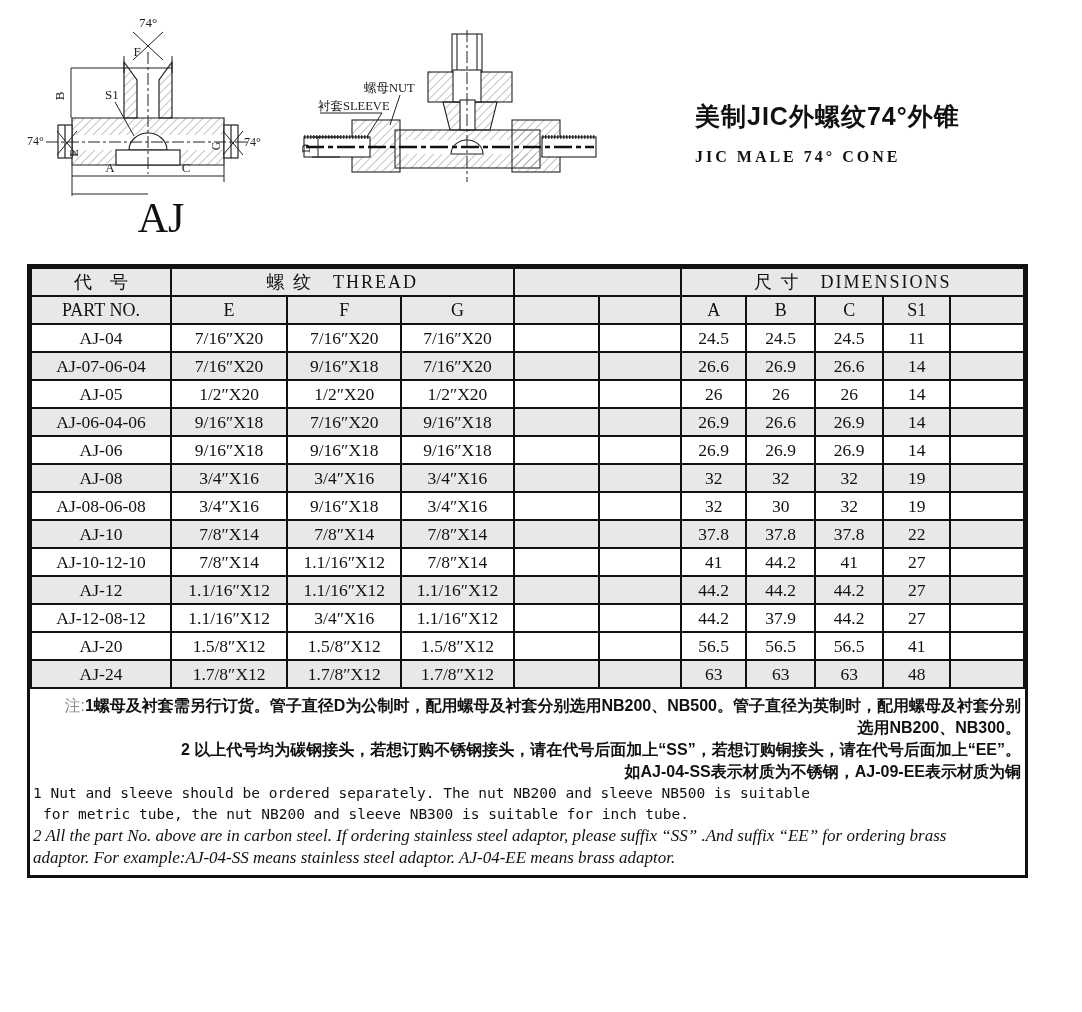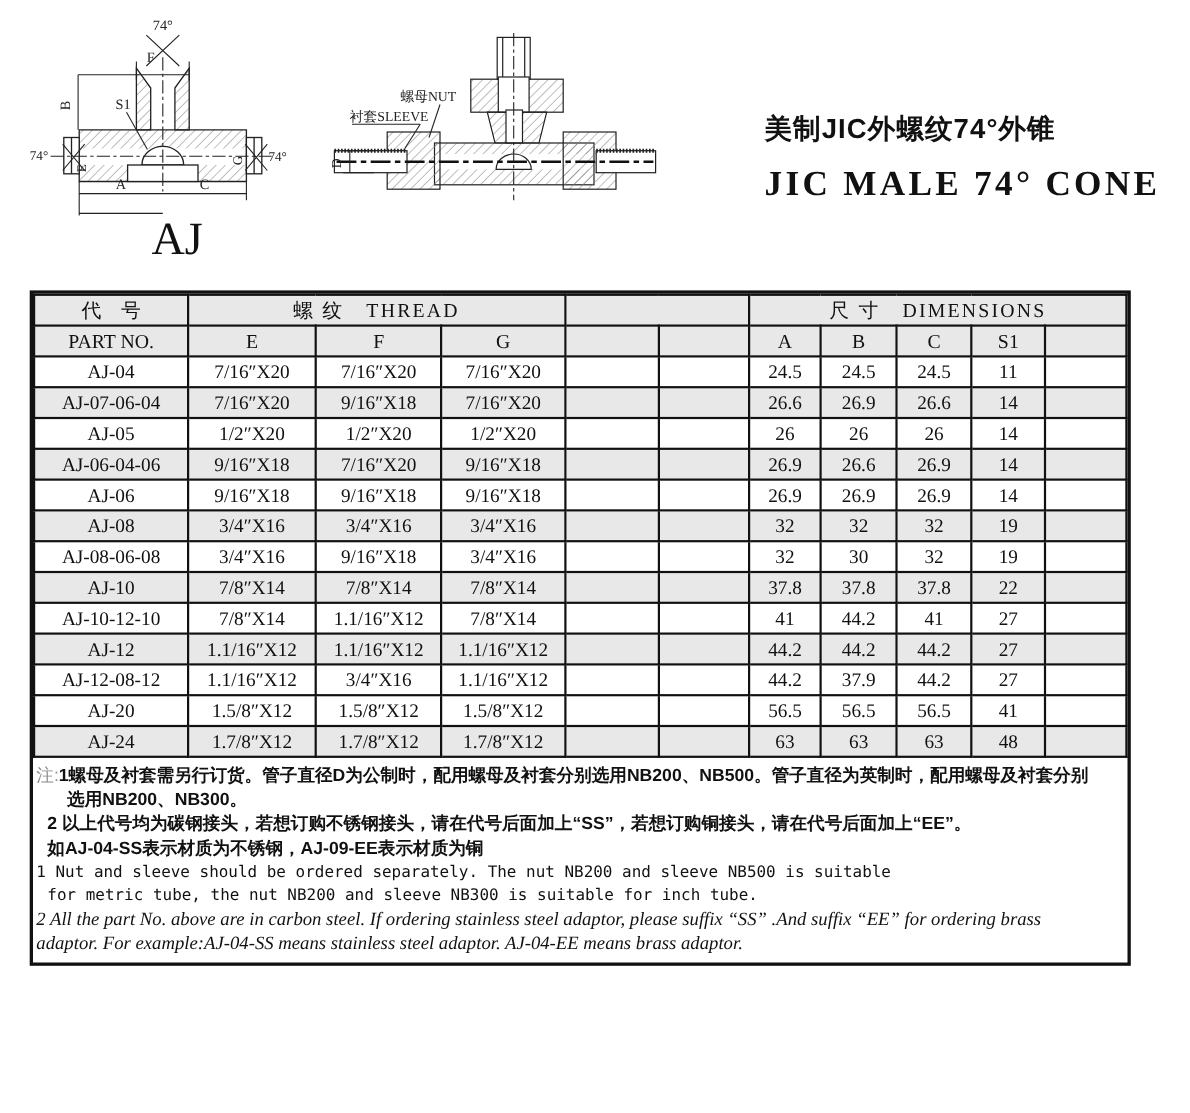--- a/index.html
+++ b/index.html
@@ -5,21 +5,21 @@
   html,body{margin:0;padding:0;}
   body{
     width:1082px;height:1012px;background:#ffffff;position:relative;
     font-family:"Liberation Serif",serif;color:#111;overflow:hidden;
   }
   .abs{position:absolute;}
 
   
   #title-block{left:695px;top:100px;width:330px;text-align:left;}
   .title-cn{font-family:"Liberation Sans",sans-serif;font-weight:bold;font-size:25px;letter-spacing:1px;}
-  .title-en{font-family:"Liberation Serif",serif;font-weight:bold;font-size:32px;letter-spacing:3px;margin-top:15px;white-space:nowrap;}
+  .title-en{font-family:"Liberation Serif",serif;font-weight:bold;font-size:16px;letter-spacing:3px;margin-top:15px;white-space:nowrap;}
 
   
   #aj-label{left:116px;top:194px;width:90px;text-align:center;
     font-size:42px;font-family:"Liberation Serif",serif;}
 
   svg text{font-family:"Liberation Serif",serif;fill:#222;}
   .cl{stroke:#222;stroke-width:1;stroke-dasharray:12 3 3 3;}
   .clb{stroke:#111;stroke-width:2.4;stroke-dasharray:18 4 5 4;}
 
   
@@ -29,21 +29,21 @@
     border:2px solid #111;text-align:center;vertical-align:middle;
     height:26px;padding:0;font-weight:normal;font-size:17.5px;
     white-space:nowrap;overflow:hidden;
   }
   thead th{background:#e8e8e8;font-size:18px;margin-top:43px;}
   thead th.grp{letter-spacing:2px;}
   tr.shade td{background:#e8e8e8;}
 
   
   #notes{padding:6px 4px 6px 3px;}
-  .cn-note{font-family:"Liberation Sans",sans-serif;font-weight:bold;font-size:16px;line-height:22px;white-space:nowrap;}
+  .cn-note{font-family:"Liberation Sans",sans-serif;font-weight:bold;font-size:16px;line-height:22px;white-space:nowrap;text-align:right;}
   .cn-note .prefix{color:#8a8a8a;font-weight:normal;}
   .indent-lg{padding-left:28px;}
   .indent-sm{padding-left:10px;}
   .en-mono{font-family:"DejaVu Sans Mono",monospace;font-size:14.5px;line-height:21px;white-space:nowrap;}
   .en-serif{font-family:"Liberation Serif",serif;font-size:17px;line-height:22px;white-space:nowrap;font-style:italic;}
 </style>
 </head>
 <body>
 
 <svg class="abs" style="left:20px;top:12px" width="250" height="192" viewBox="0 0 250 192">

